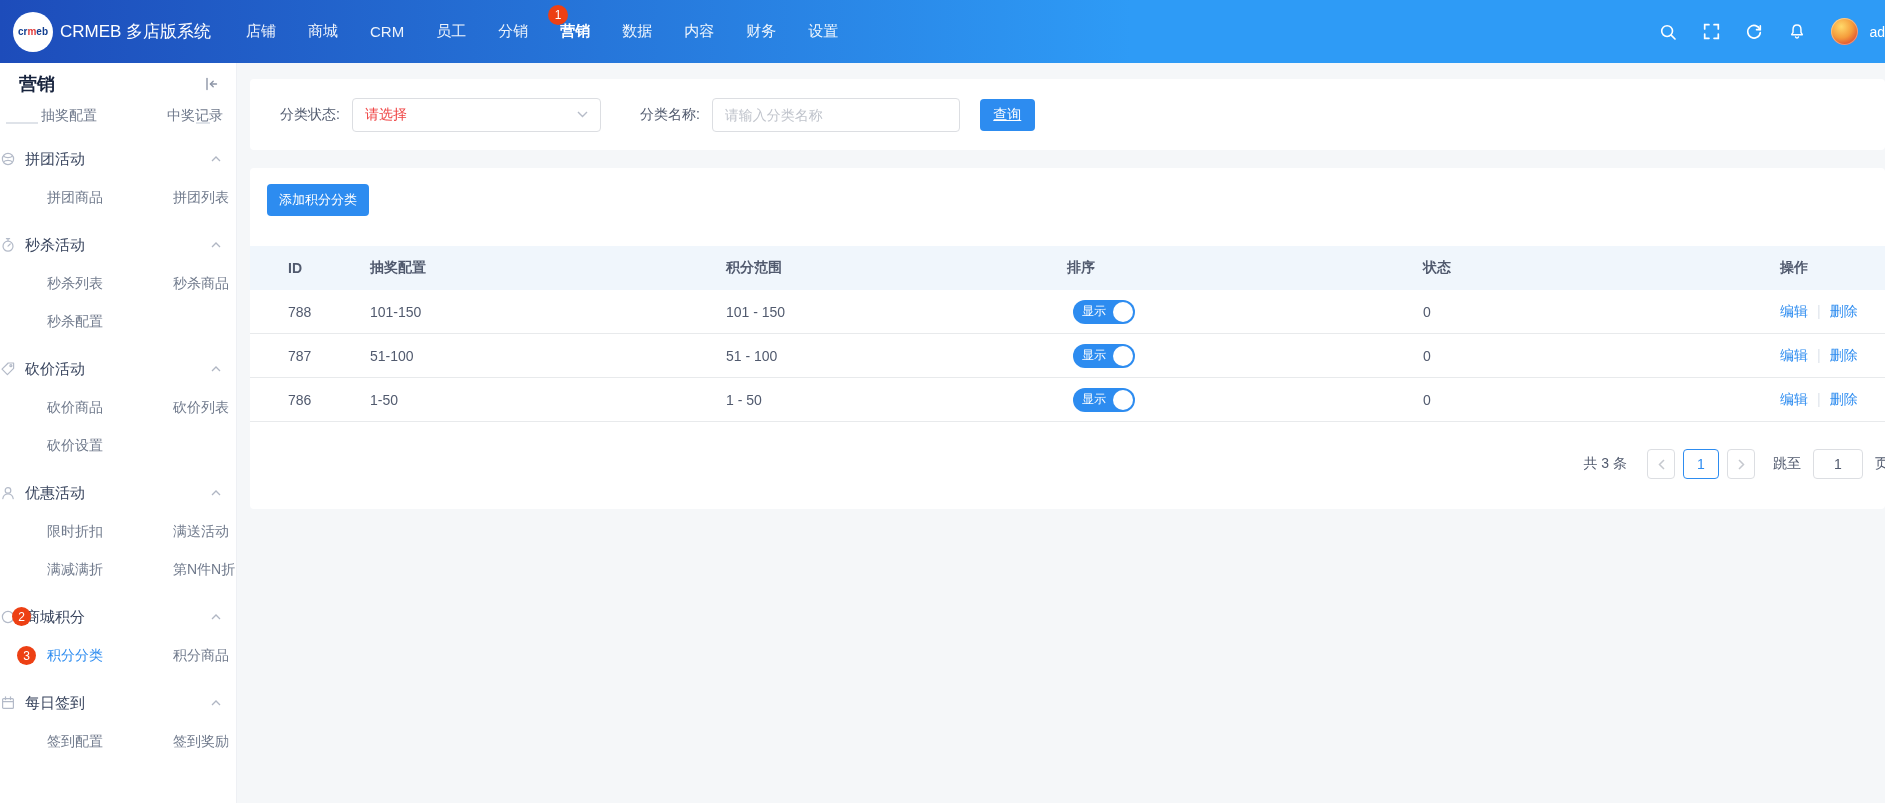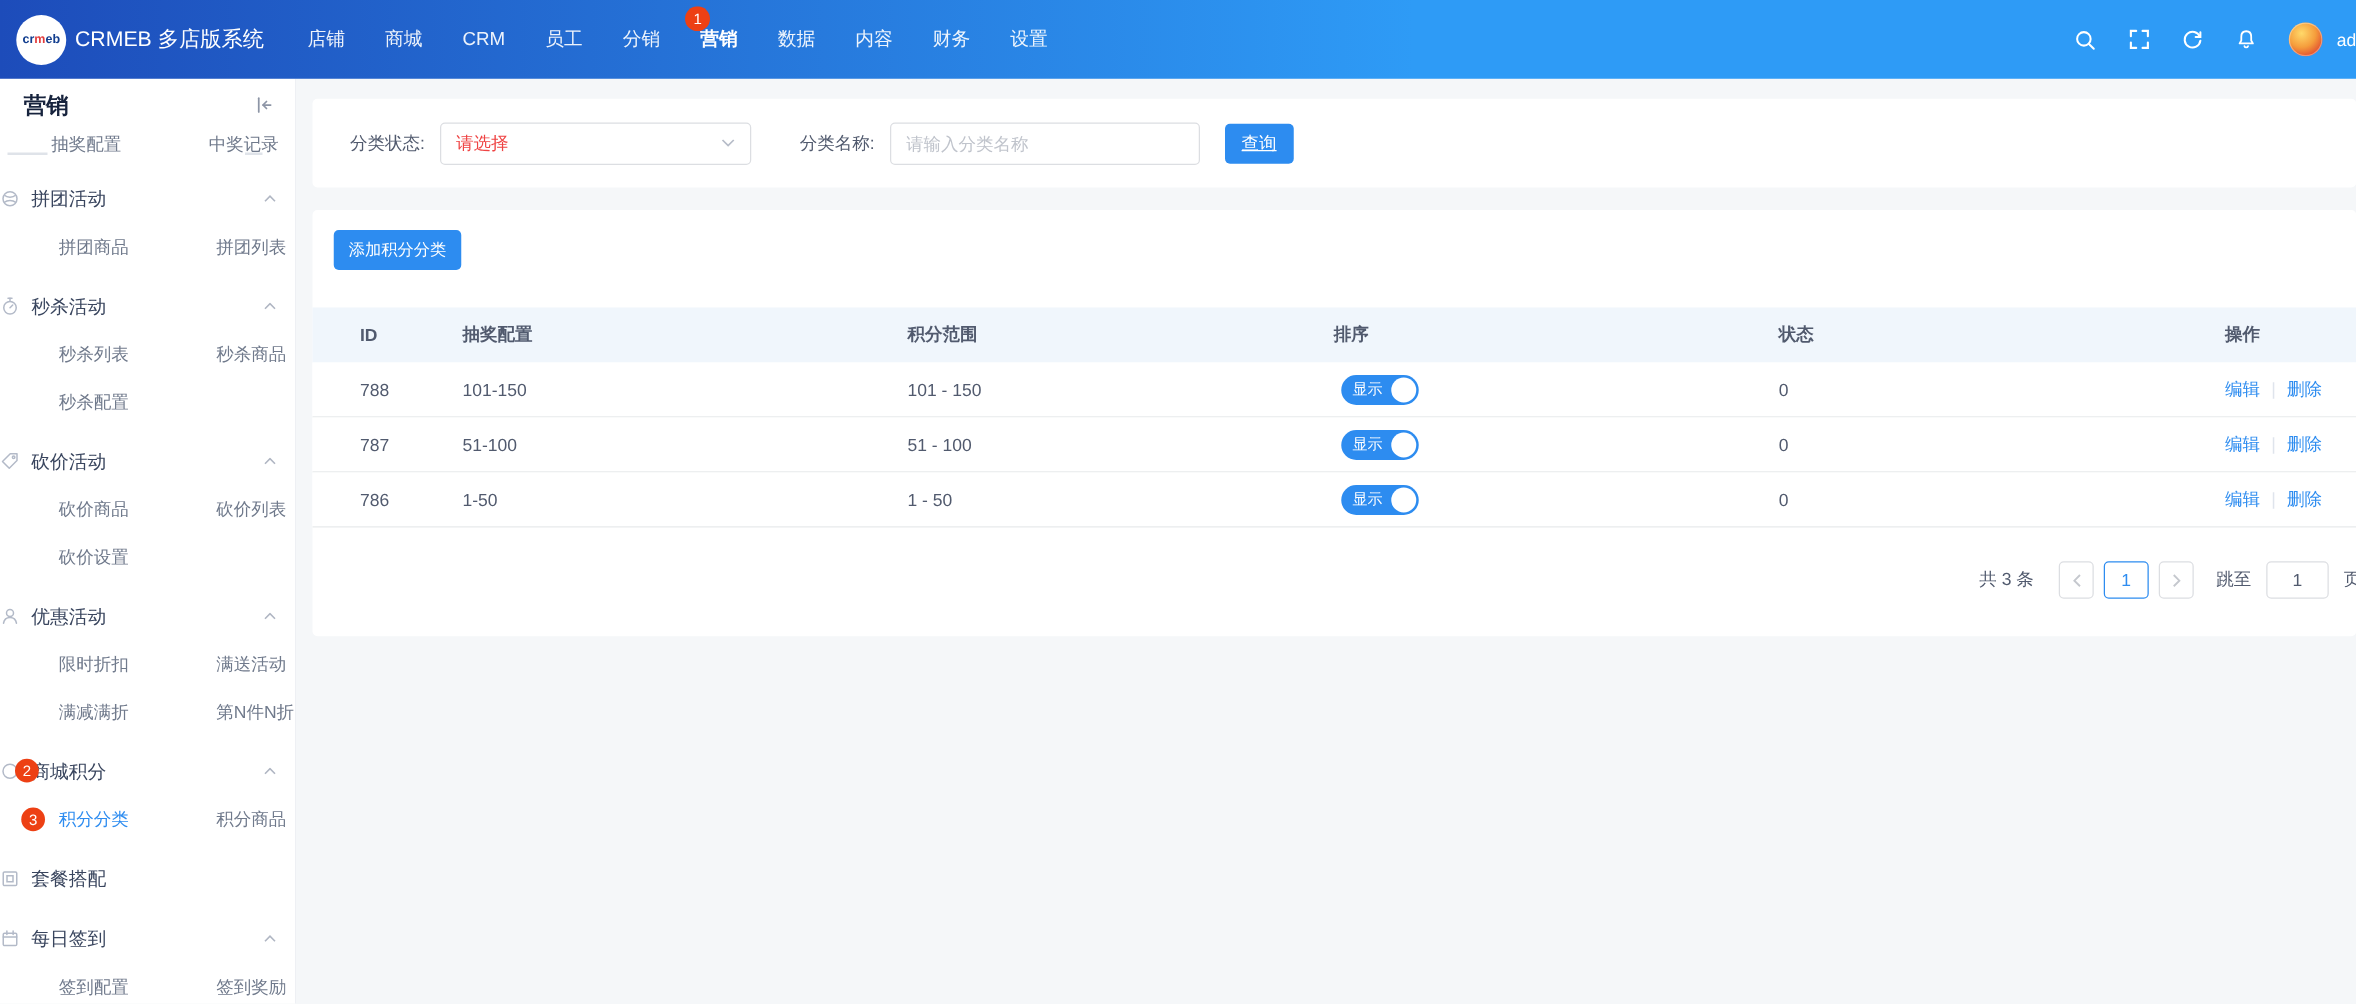--- a/index.html
+++ b/index.html
@@ -282,31 +282,20 @@
       </div>
       <div class="subgrid">
         <span class="sub active">
           <span class="nbadge badge-on-sub">3</span>
           <span>积分分类</span>
         </span>
         <span class="sub">积分商品</span>
       </div>
     </div>
 
-    <div class="group">
-      <div class="group-title">
-        <span class="gicon">
-          <svg width="16" height="16" viewBox="0 0 16 16" fill="none" stroke="#b3bac8" stroke-width="1.2">
-              <rect x="2.6" y="2.6" width="10.8" height="10.8" rx="1"></rect>
-              <rect x="5.6" y="5.6" width="4.8" height="4.8"></rect>
-            </svg>
-        </span>
-        <span class="glabel">套餐搭配</span>
-      </div>
-    </div>
 
     <div class="group">
       <div class="group-title">
         <span class="gicon">
           <svg width="16" height="16" viewBox="0 0 16 16" fill="none" stroke="#b3bac8" stroke-width="1.2" stroke-linecap="round">
               <rect x="2.6" y="3.6" width="10.8" height="9.8" rx="1"></rect>
               <path d="M5.5 1.8 V4.6"></path>
               <path d="M10.5 1.8 V4.6"></path>
               <path d="M2.6 6.6 H13.4"></path>
             </svg>

